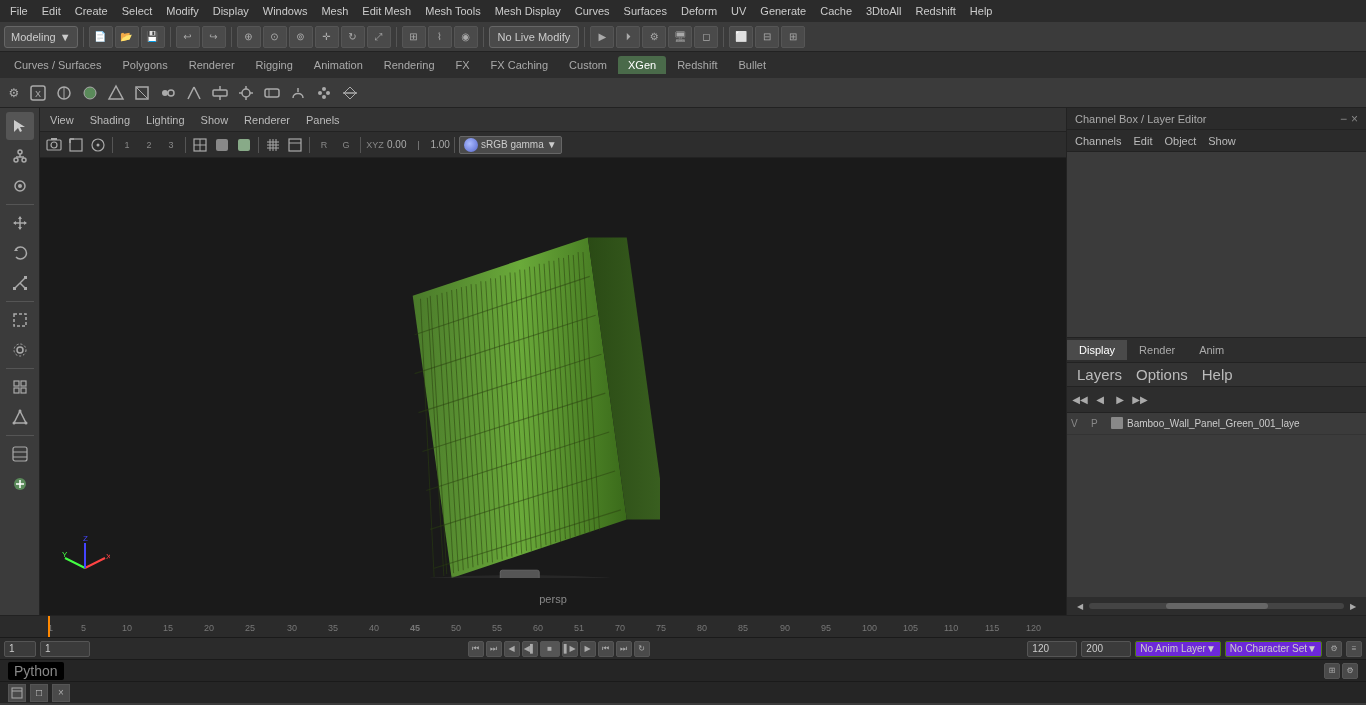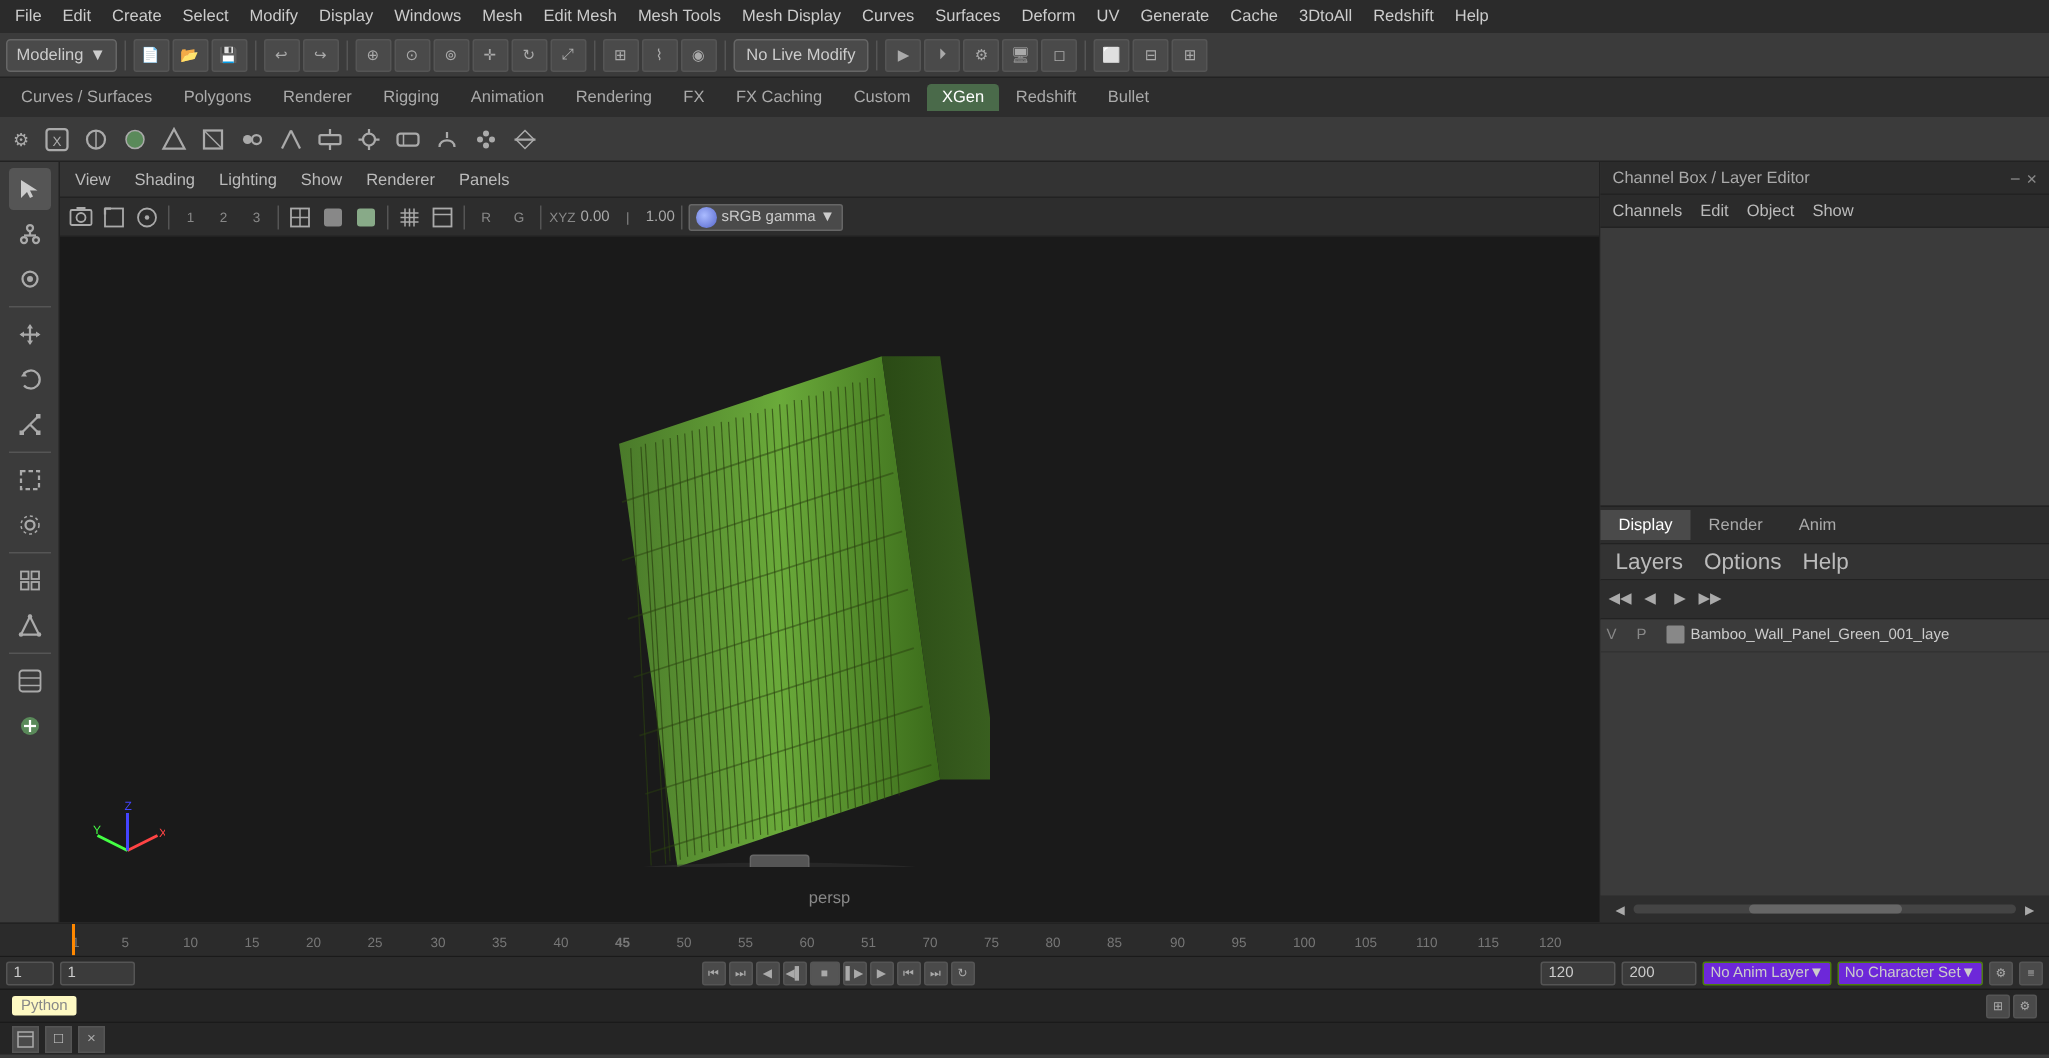--- a/index.html
+++ b/index.html
@@ -372,23 +372,23 @@
     #status-bar {
       height: 22px;
       background: #252525;
       display: flex;
       align-items: center;
       padding: 0 8px;
       gap: 8px;
       border-top: 1px solid #1a1a1a;
     }
     .status-label {
-      font-size: 10px;
+      font-size: 14px;
       color: #888;
-      background: #fef9c3;
+      background: #000000;
       padding: 1px 6px;
       border-radius: 2px;
     }
     .status-command {
       flex: 1;
       font-size: 10px;
       color: #aaa;
       font-family: monospace;
     }
 

